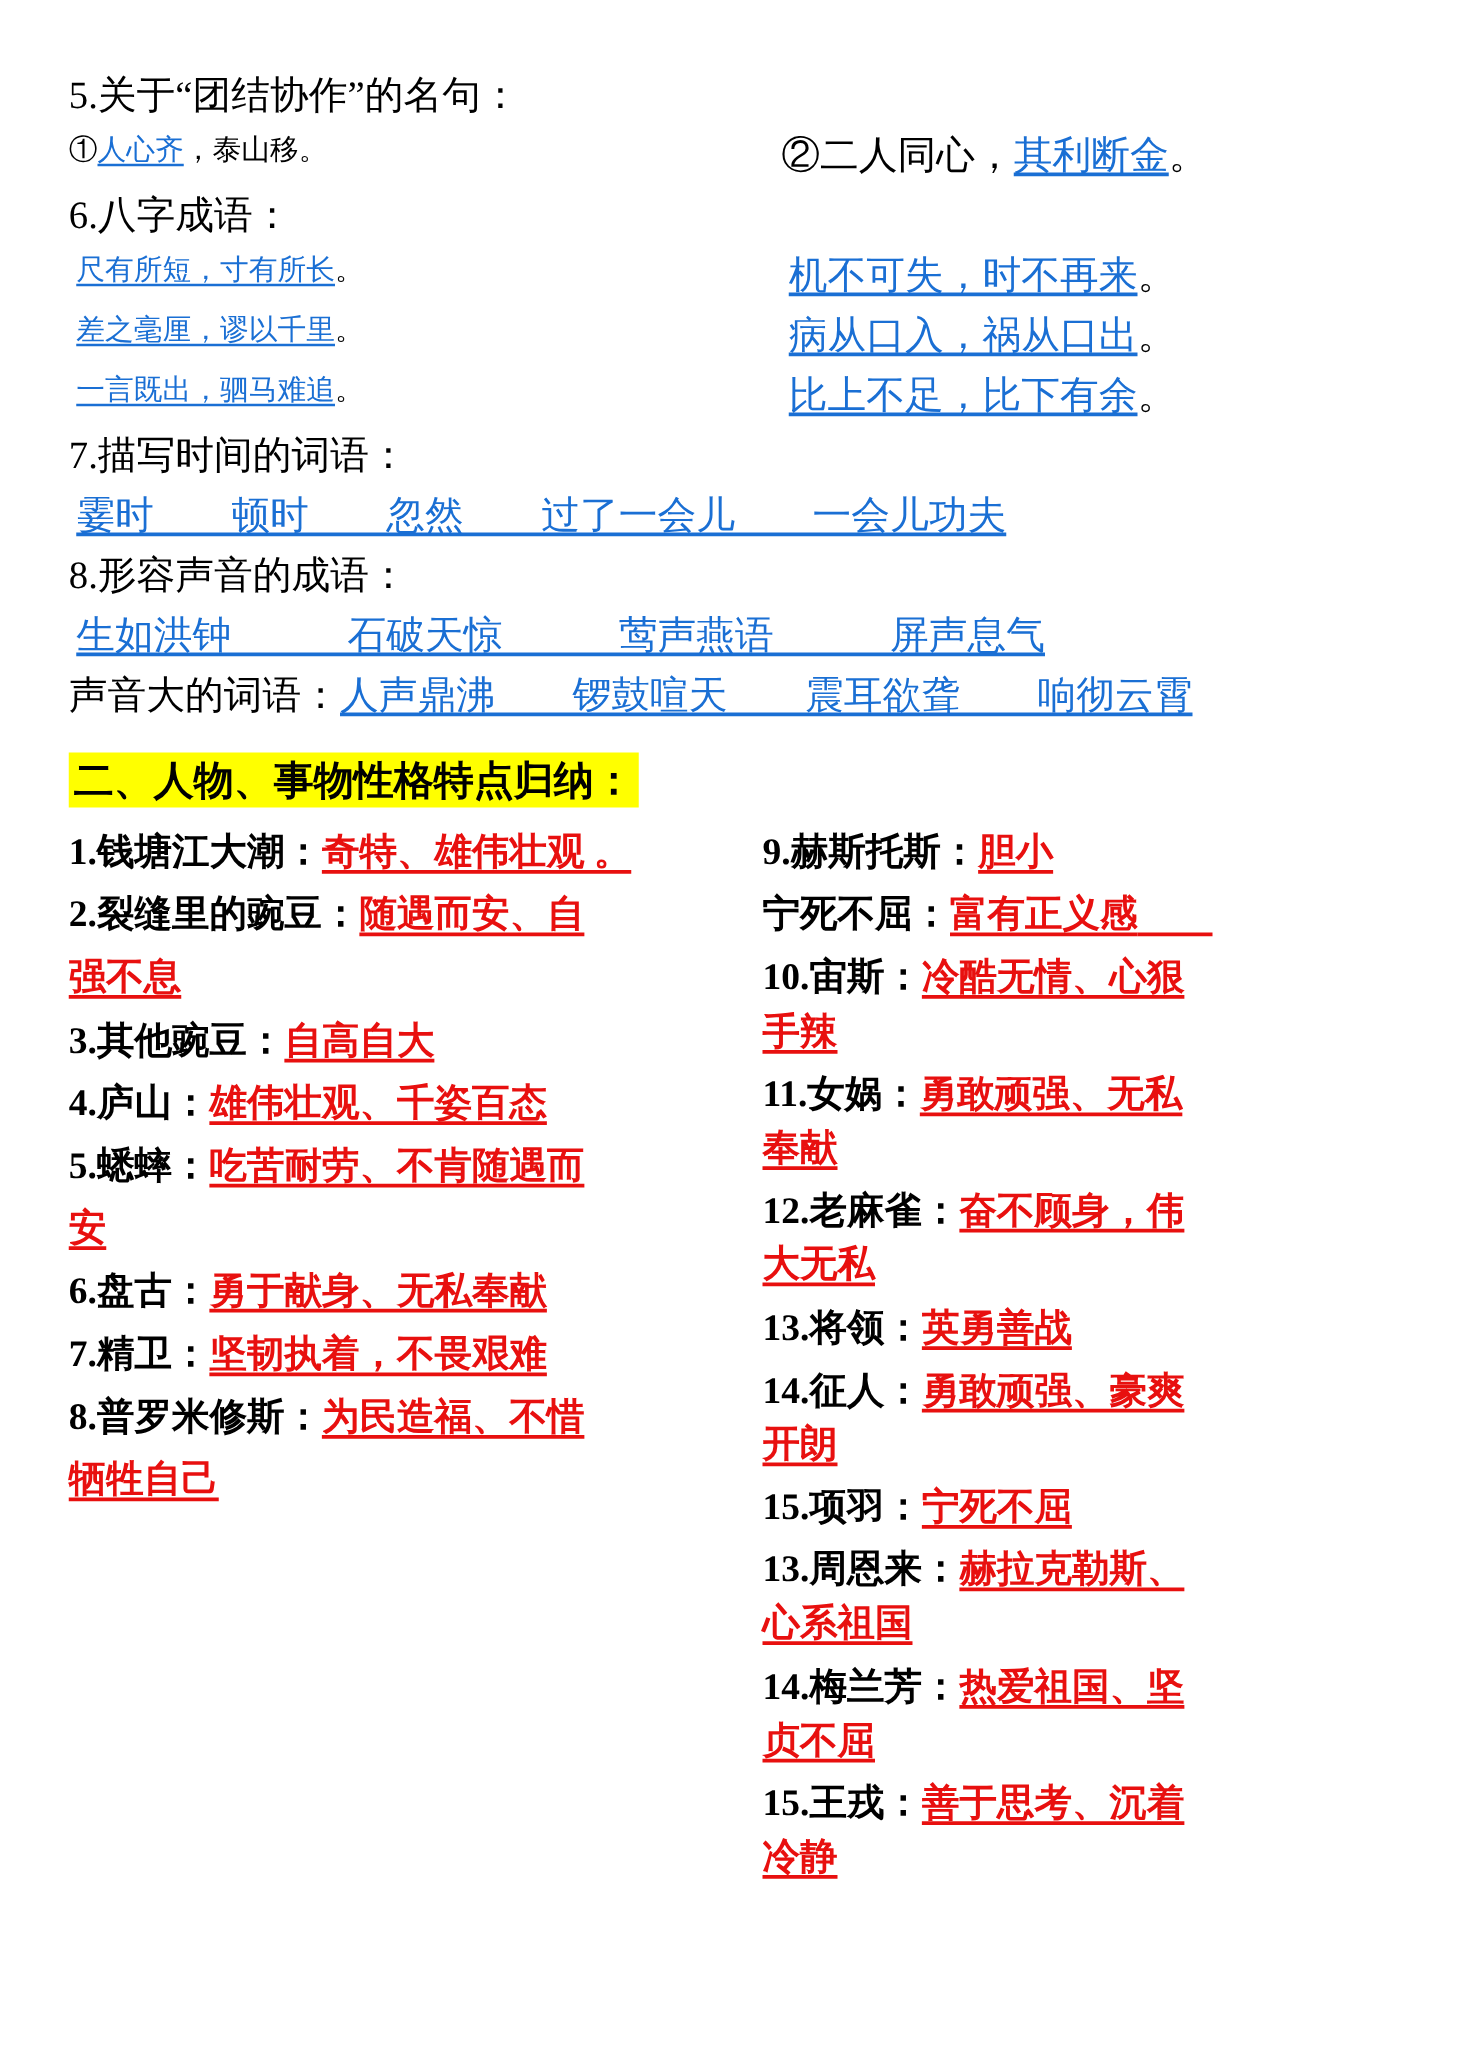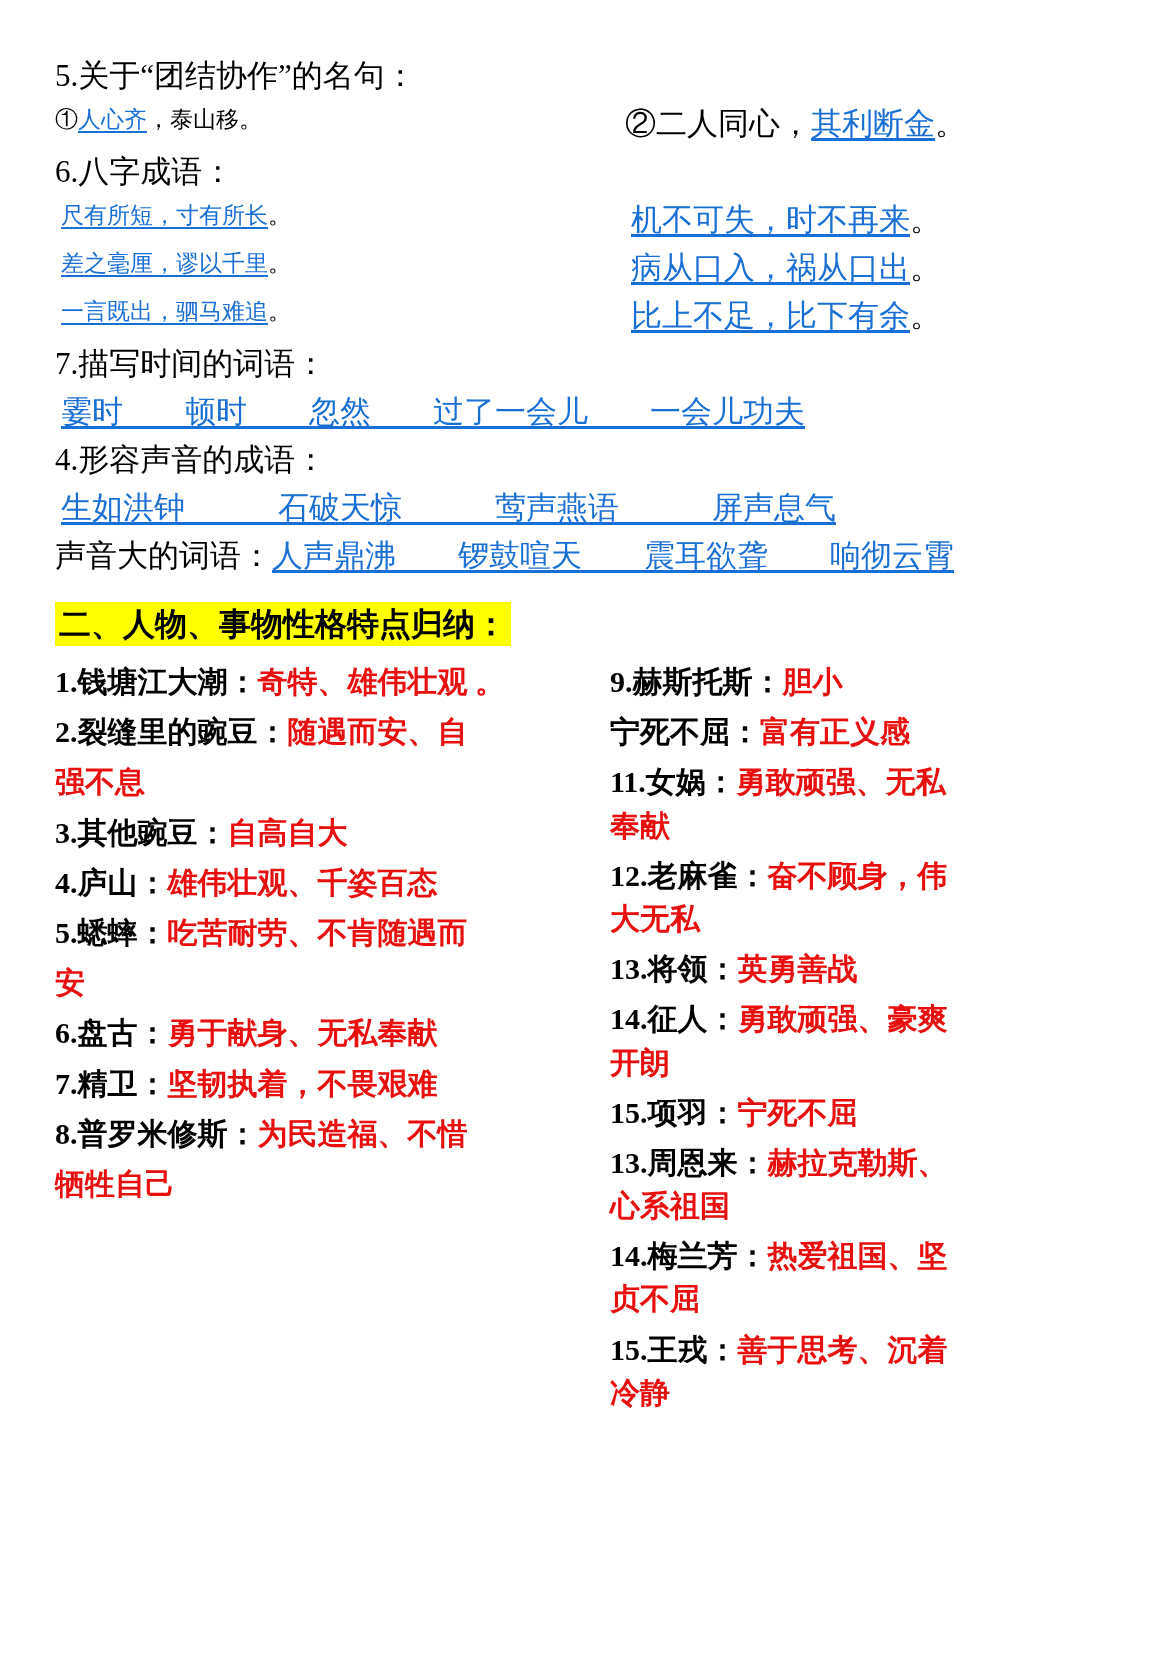--- a/index.html
+++ b/index.html
@@ -82,20 +82,21 @@
     line-height: 1.44;
     margin: 0 0 7px 0;
     font-weight: bold;
   }
   .entry .label {
     color: #000000;
     font-weight: bold;
   }
   .entry .val {
     color: #e8100f;
+    text-decoration: underline;
     text-underline-offset: 5px;
     font-weight: bold;
   }
 </style>
 </head>
 <body>
 
 <div class="page">
 
   <div class="line">5.关于“团结协作”的名句：</div>
@@ -118,21 +119,21 @@
   </div>
 
   <div class="row2">
     <div class="c1 indent"><span class="blue">一言既出，驷马难追</span><span class="black">。</span></div>
     <div class="c2"><span class="blue">比上不足，比下有余</span><span class="black">。</span></div>
   </div>
 
   <div class="line">7.描写时间的词语：</div>
   <div class="line indent"><span class="blue">霎时　　顿时　　忽然　　过了一会儿　　一会儿功夫</span></div>
 
-  <div class="line">4.形容声音的成语：</div>
+  <div class="line">8.形容声音的成语：</div>
   <div class="line indent"><span class="blue">生如洪钟　　　石破天惊　　　莺声燕语　　　屏声息气</span></div>
   <div class="line"><span class="black">声音大的词语：</span><span class="blue">人声鼎沸　　锣鼓喧天　　震耳欲聋　　响彻云霄</span></div>
 
   <div><span class="heading-hl">二、人物、事物性格特点归纳：</span></div>
 
   <div class="cols">
     <div class="col-left">
       <div class="entry"><span class="label">1.钱塘江大潮：</span><span class="val">奇特、雄伟壮观 。</span></div>
       <div class="entry"><span class="label">2.裂缝里的豌豆：</span><span class="val">随遇而安、自</span></div>
       <div class="entry"><span class="val">强不息 </span></div>
@@ -142,20 +143,21 @@
       <div class="entry"><span class="val">安</span></div>
       <div class="entry"><span class="label">6.盘古：</span><span class="val">勇于献身、无私奉献</span></div>
       <div class="entry"><span class="label">7.精卫：</span><span class="val">坚韧执着，不畏艰难</span></div>
       <div class="entry"><span class="label">8.普罗米修斯：</span><span class="val">为民造福、不惜</span></div>
       <div class="entry"><span class="val">牺牲自己</span></div>
     </div>
 
     <div class="col-right">
       <div class="entry"><span class="label">9.赫斯托斯：</span><span class="val">胆小</span></div>
       <div class="entry"><span class="label">宁死不屈：</span><span class="val">富有正义感　　</span></div>
+      <div class="entry"><span class="label">10.宙斯：</span><span class="val">冷酷无情、心狠手辣</span></div>
       <div class="entry"><span class="label">11.女娲：</span><span class="val">勇敢顽强、无私奉献</span></div>
       <div class="entry"><span class="label">12.老麻雀：</span><span class="val">奋不顾身，伟大无私</span></div>
       <div class="entry"><span class="label">13.将领：</span><span class="val">英勇善战</span></div>
       <div class="entry"><span class="label">14.征人：</span><span class="val">勇敢顽强、豪爽开朗</span></div>
       <div class="entry"><span class="label">15.项羽：</span><span class="val">宁死不屈</span></div>
       <div class="entry"><span class="label">13.周恩来：</span><span class="val">赫拉克勒斯、心系祖国</span></div>
       <div class="entry"><span class="label">14.梅兰芳：</span><span class="val">热爱祖国、坚贞不屈</span></div>
       <div class="entry"><span class="label">15.王戎：</span><span class="val">善于思考、沉着冷静</span></div>
     </div>
   </div>

